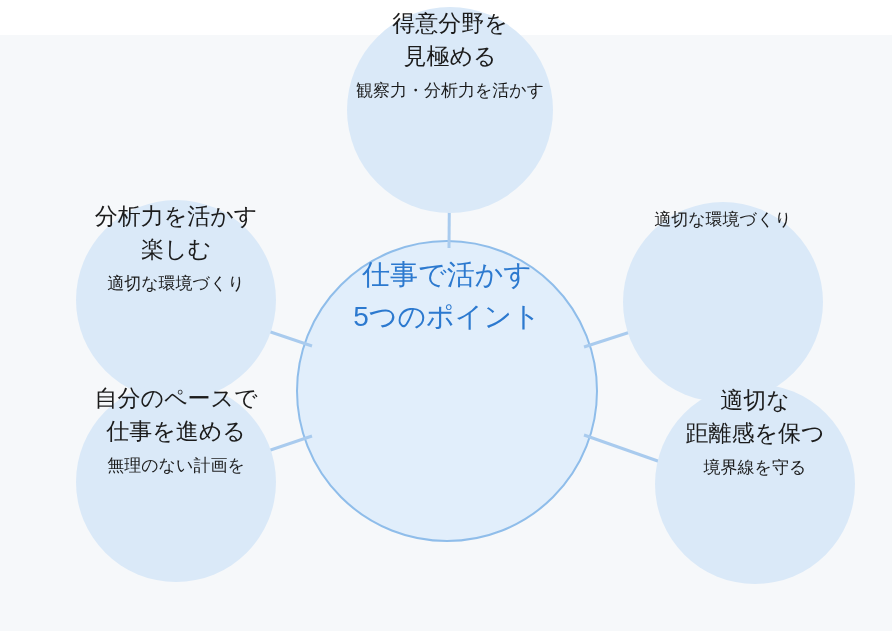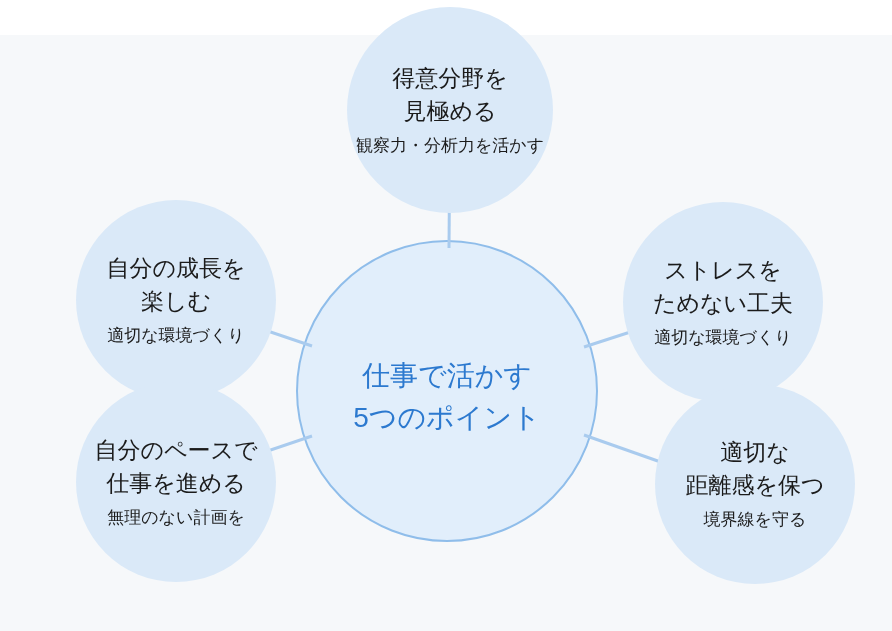--- a/index.html
+++ b/index.html
@@ -7,21 +7,21 @@
     --node-fill:#dae9f8; --center-fill:#e1eefb; --center-border:#8fbdea;
     --connector:#a9cbee; --center-text:#2c79cf; --node-text:#1b1b1b;
   }
   *{margin:0;padding:0;box-sizing:border-box;}
   html,body{width:892px;height:631px;overflow:hidden;}
   body{font-family:"Liberation Sans","DejaVu Sans",sans-serif;background:var(--strip);}
   .canvas{position:relative;width:892px;height:631px;background:var(--bg);}
   .top-strip{position:absolute;left:0;top:0;width:892px;height:35px;background:var(--strip);z-index:0;}
   .connectors{position:absolute;left:0;top:0;z-index:2;}
   .connectors line{stroke:var(--connector);stroke-width:3;}
-  .circle{position:absolute;border-radius:50%;display:flex;flex-direction:column;align-items:center;justify-content:center;text-align:center;}
+  .circle{position:absolute;border-radius:50%;display:flex;flex-direction:column;align-items:center;text-align:center;}
   .central{left:296px;top:240px;width:302px;height:302px;background:var(--center-fill);border:2px solid var(--center-border);z-index:1;}
   .sat{background:var(--node-fill);z-index:3;}
   .sat-top{left:347px;top:7px;width:206px;height:206px;}
   .sat-left-upper{left:76px;top:200px;width:200px;height:200px;}
   .sat-left-lower{left:76px;top:382px;width:200px;height:200px;}
   .sat-right-upper{left:623px;top:202px;width:200px;height:200px;}
   .sat-right-lower{left:655px;top:384px;width:200px;height:200px;}
   .central-title{font-size:28px;line-height:42px;color:var(--center-text);white-space:pre-line;font-weight:400;margin-top:12px;}
   .sat-title{font-size:23px;line-height:33px;color:var(--node-text);white-space:pre-line;font-weight:400;}
   .sat-sub{font-size:17px;line-height:24px;color:var(--node-text);margin-top:6px;white-space:pre-line;font-weight:400;}
@@ -45,34 +45,32 @@
 5つのポイント</div>
   </div>
 
   <div class="circle sat sat-top">
     <div class="sat-title">得意分野を
 見極める</div>
     <div class="sat-sub">観察力・分析力を活かす</div>
   </div>
 
   <div class="circle sat sat-left-upper">
-    <div class="sat-title">自分の成長を
+    <div class="sat-title">分析力を活かす
 楽しむ</div>
     <div class="sat-sub">適切な環境づくり</div>
   </div>
 
   <div class="circle sat sat-left-lower">
     <div class="sat-title">自分のペースで
 仕事を進める</div>
     <div class="sat-sub">無理のない計画を</div>
   </div>
 
   <div class="circle sat sat-right-upper">
-    <div class="sat-title">ストレスを
-ためない工夫</div>
     <div class="sat-sub">適切な環境づくり</div>
   </div>
 
   <div class="circle sat sat-right-lower">
     <div class="sat-title">適切な
 距離感を保つ</div>
     <div class="sat-sub">境界線を守る</div>
   </div>
 </div>
 

